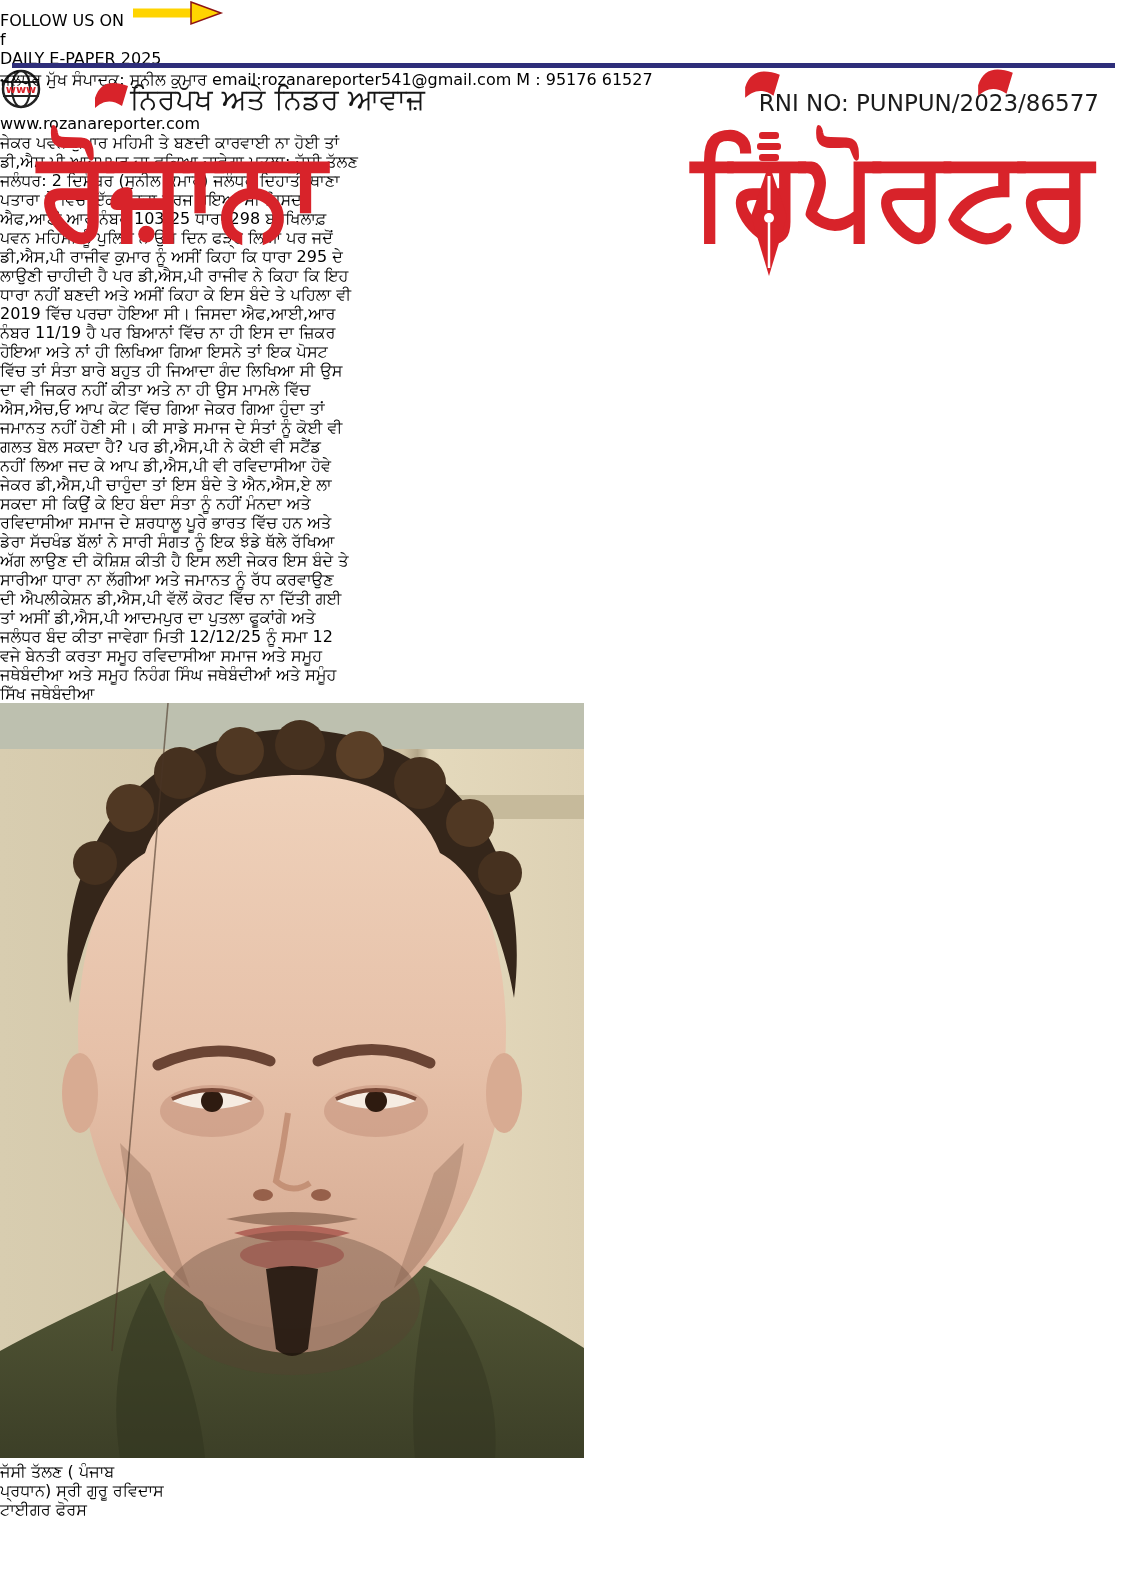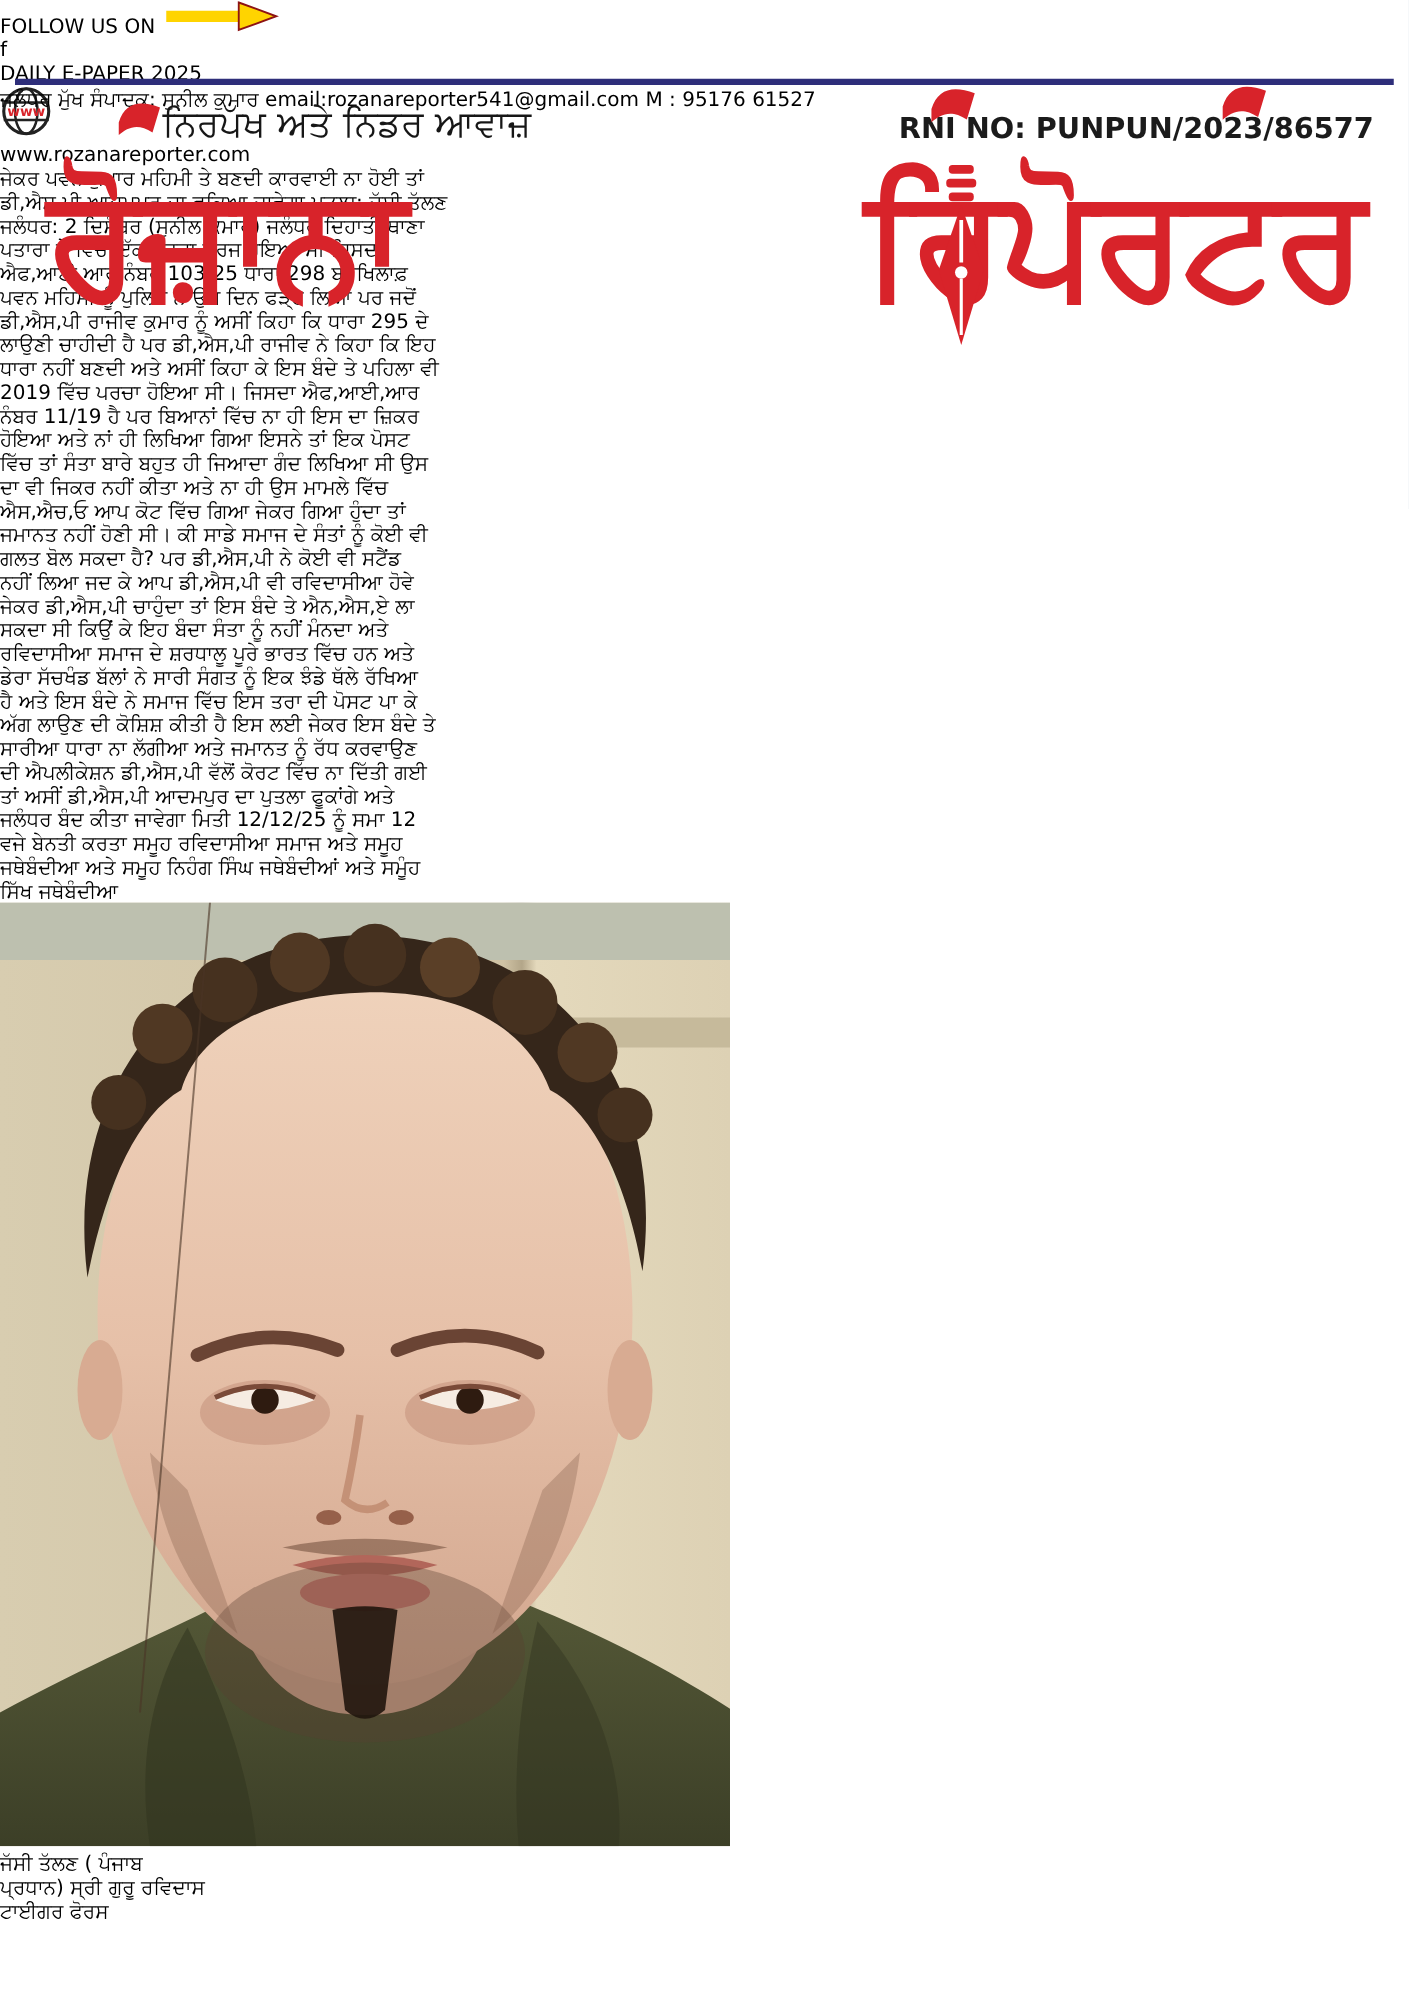--- a/index.html
+++ b/index.html
@@ -5,21 +5,21 @@
   * { margin:0; padding:0; box-sizing:border-box; }
   html,body { background:#e9edf3; font-family:"DejaVu Sans", sans-serif; }
   .page { position:relative; width:1127px; height:1593px; margin:0 auto; background:#ffffff; overflow:hidden; }
 
   
   .top-rule { position:absolute; top:63px; left:12px; right:12px; height:5px; background:#2e2e7a; }
 
   
   .masthead { position:absolute; top:70px; left:0; width:100%; height:241px; }
   .tagline { position:absolute; top:12px; left:130px; font-size:29px; font-weight:400; color:#161616; letter-spacing:0px; }
-  .rni { position:absolute; top:20px; right:28px; font-size:23px; font-weight:700; color:#1b1b1b; }
+  .rni { position:absolute; top:20px; right:28px; font-size:23px; font-weight:400; color:#1b1b1b; }
   .flag { position:absolute; width:40px; height:34px; }
   .flag svg { display:block; }
   .flag.f1 { top:6px; left:92px; }
   .flag.f2 { top:-6px; left:742px; }
   .flag.f3 { top:-8px; left:975px; }
   .logo-row { position:absolute; top:48px; left:38px; right:36px; display:flex; justify-content:space-between; align-items:flex-start; }
   .logo-word { font-size:118px; line-height:150px; font-weight:800; color:#d8232a; transform:scaleY(1.04); letter-spacing:-2px; white-space:nowrap; }
   .pen-nib { position:absolute; top:60px; left:747px; }
   .gold-ball { position:absolute; top:168px; left:176px; width:36px; height:36px; border-radius:50%;
                background:radial-gradient(circle at 35% 30%, #ffe89a, #ffc javascript invalid; }
@@ -175,21 +175,20 @@
       <div class="b-line">ਵਿੱਚ ਤਾਂ ਸੰਤਾ ਬਾਰੇ ਬਹੁਤ ਹੀ ਜਿਆਦਾ ਗੰਦ ਲਿਖਿਆ ਸੀ ਉਸ</div>
       <div class="b-line">ਦਾ ਵੀ ਜਿਕਰ ਨਹੀਂ ਕੀਤਾ ਅਤੇ ਨਾ ਹੀ ਉਸ ਮਾਮਲੇ ਵਿੱਚ</div>
       <div class="b-line">ਐਸ,ਐਚ,ਓ ਆਪ ਕੋਟ ਵਿੱਚ ਗਿਆ ਜੇਕਰ ਗਿਆ ਹੁੰਦਾ ਤਾਂ</div>
       <div class="b-line">ਜਮਾਨਤ ਨਹੀਂ ਹੋਣੀ ਸੀ। ਕੀ ਸਾਡੇ ਸਮਾਜ ਦੇ ਸੰਤਾਂ ਨੂੰ ਕੋਈ ਵੀ</div>
       <div class="b-line">ਗਲਤ ਬੋਲ ਸਕਦਾ ਹੈ? ਪਰ ਡੀ,ਐਸ,ਪੀ ਨੇ ਕੋਈ ਵੀ ਸਟੈਂਡ</div>
       <div class="b-line">ਨਹੀਂ ਲਿਆ ਜਦ ਕੇ ਆਪ ਡੀ,ਐਸ,ਪੀ ਵੀ ਰਵਿਦਾਸੀਆ ਹੋਵੇ</div>
       <div class="b-line">ਜੇਕਰ ਡੀ,ਐਸ,ਪੀ ਚਾਹੁੰਦਾ ਤਾਂ ਇਸ ਬੰਦੇ ਤੇ ਐਨ,ਐਸ,ਏ ਲਾ</div>
       <div class="b-line">ਸਕਦਾ ਸੀ ਕਿਉਂ ਕੇ ਇਹ ਬੰਦਾ ਸੰਤਾ ਨੂੰ ਨਹੀਂ ਮੰਨਦਾ ਅਤੇ</div>
       <div class="b-line">ਰਵਿਦਾਸੀਆ ਸਮਾਜ ਦੇ ਸ਼ਰਧਾਲੂ ਪੂਰੇ ਭਾਰਤ ਵਿੱਚ ਹਨ ਅਤੇ</div>
       <div class="b-line">ਡੇਰਾ ਸੱਚਖੰਡ ਬੱਲਾਂ ਨੇ ਸਾਰੀ ਸੰਗਤ ਨੂੰ ਇਕ ਝੰਡੇ ਥੱਲੇ ਰੱਖਿਆ</div>
-      <div class="b-line">ਹੈ ਅਤੇ ਇਸ ਬੰਦੇ ਨੇ ਸਮਾਜ ਵਿੱਚ ਇਸ ਤਰਾ ਦੀ ਪੋਸਟ ਪਾ ਕੇ</div>
       <div class="b-line">ਅੱਗ ਲਾਉਣ ਦੀ ਕੋਸ਼ਿਸ਼ ਕੀਤੀ ਹੈ ਇਸ ਲਈ ਜੇਕਰ ਇਸ ਬੰਦੇ ਤੇ</div>
       <div class="b-line">ਸਾਰੀਆ ਧਾਰਾ ਨਾ ਲੱਗੀਆ ਅਤੇ ਜਮਾਨਤ ਨੂੰ ਰੱਧ ਕਰਵਾਉਣ</div>
       <div class="b-line">ਦੀ ਐਪਲੀਕੇਸ਼ਨ ਡੀ,ਐਸ,ਪੀ ਵੱਲੋਂ ਕੋਰਟ ਵਿੱਚ ਨਾ ਦਿੱਤੀ ਗਈ</div>
       <div class="b-line">ਤਾਂ ਅਸੀਂ ਡੀ,ਐਸ,ਪੀ ਆਦਮਪੁਰ ਦਾ ਪੁਤਲਾ ਫੂਕਾਂਗੇ ਅਤੇ</div>
       <div class="b-line">ਜਲੰਧਰ ਬੰਦ ਕੀਤਾ ਜਾਵੇਗਾ ਮਿਤੀ 12/12/25 ਨੂੰ ਸਮਾ 12</div>
       <div class="b-line">ਵਜੇ ਬੇਨਤੀ ਕਰਤਾ ਸਮੂਹ ਰਵਿਦਾਸੀਆ ਸਮਾਜ ਅਤੇ ਸਮੂਹ</div>
       <div class="b-line">ਜਥੇਬੰਦੀਆ ਅਤੇ ਸਮੂਹ ਨਿਹੰਗ ਸਿੰਘ ਜਥੇਬੰਦੀਆਂ ਅਤੇ ਸਮੂੰਹ</div>
       <div class="b-line">ਸਿੱਖ ਜਥੇਬੰਦੀਆ</div>
     </div>
 

